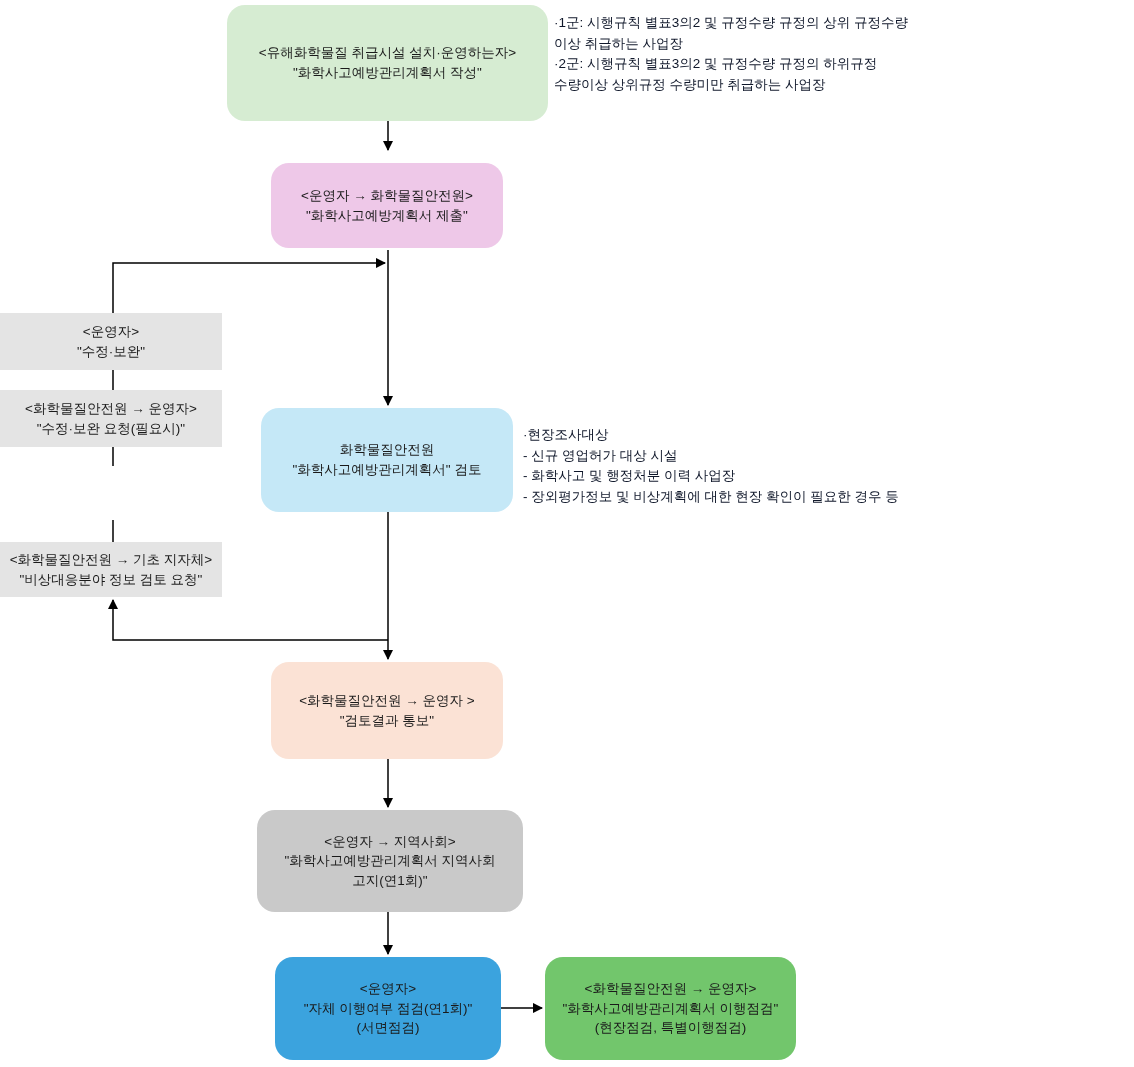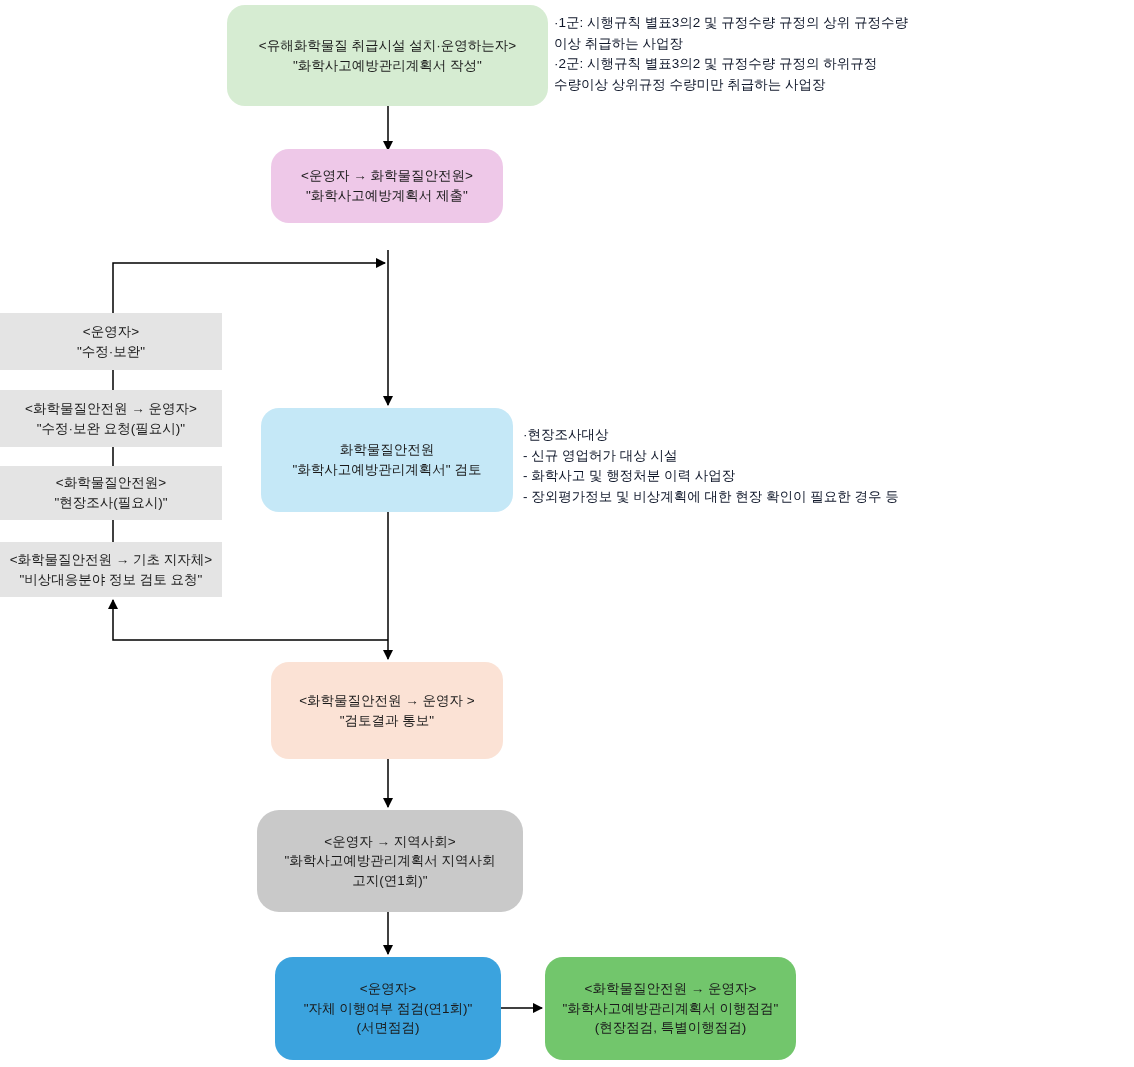--- a/index.html
+++ b/index.html
@@ -72,61 +72,57 @@
       <path d="M 388 512 L 388 659" marker-end="url(#ah)"></path>
 
       <path d="M 388 759 L 388 807" marker-end="url(#ah)"></path>
 
       <path d="M 388 912 L 388 954" marker-end="url(#ah)"></path>
 
       <path d="M 501 1008 L 542 1008" marker-end="url(#ah)"></path>
     </g>
   </svg>
 
-  <div class="node rounded" style="left:227px; top:5px; width:321px; height:101px; background:#d6ecd2;">
+  <div class="node rounded" style="left:227px; top:5px; width:321px; height:116px; background:#d6ecd2;">
     <span class="node-text">&lt;유해화학물질 취급시설 설치·운영하는자&gt;
 "화학사고예방관리계획서 작성"</span>
   </div>
 
-  <div class="node rounded" style="left:271px; top:149px; width:232px; height:74px; background:#eec8e8;">
+  <div class="node rounded" style="left:271px; top:163px; width:232px; height:85px; background:#eec8e8;">
     <span class="node-text">&lt;운영자 → 화학물질안전원&gt;
 "화학사고예방계획서 제출"</span>
   </div>
 
   <div class="node sq" style="left:0px; top:313px; width:222px; height:57px; background:#e4e4e4;">
     <span class="node-text">&lt;운영자&gt;
 "수정·보완"</span>
   </div>
 
   <div class="node sq" style="left:0px; top:390px; width:222px; height:57px; background:#e4e4e4;">
     <span class="node-text">&lt;화학물질안전원 → 운영자&gt;
 "수정·보완 요청(필요시)"</span>
   </div>
 
-  <div class="node sq" style="left:0px; top:466px; width:222px; height:54px; background:#e4e4e4;">
-    <span class="node-text">&lt;화학물질안전원&gt;
-"현장조사(필요시)"</span>
-  </div>
 
   <div class="node rounded" style="left:261px; top:408px; width:252px; height:104px; background:#c5e8f7;">
     <span class="node-text">화학물질안전원
 "화학사고예방관리계획서" 검토</span>
   </div>
 
   <div class="node sq" style="left:0px; top:542px; width:222px; height:55px; background:#e4e4e4;">
     <span class="node-text">&lt;화학물질안전원 → 기초 지자체&gt;
 "비상대응분야 정보 검토 요청"</span>
   </div>
 
   <div class="node rounded" style="left:271px; top:662px; width:232px; height:97px; background:#fbe2d5;">
     <span class="node-text">&lt;화학물질안전원 → 운영자 &gt;
 "검토결과 통보"</span>
   </div>
 
-  <div class="node rounded" style="left:257px; top:810px; width:266px; height:102px; background:#c9c9c9;border-radius:22px;">
+  <div class="node rounded" style="left:257px; top:810px; width:266px; height:102px; background:#c9c9c9;">
     <span class="node-text">&lt;운영자 → 지역사회&gt;
 "화학사고예방관리계획서 지역사회
 고지(연1회)"</span>
   </div>
 
   <div class="node rounded" style="left:275px; top:957px; width:226px; height:103px; background:#3ba3de;">
     <span class="node-text">&lt;운영자&gt;
 "자체 이행여부 점검(연1회)"
 (서면점검)</span>
   </div>

